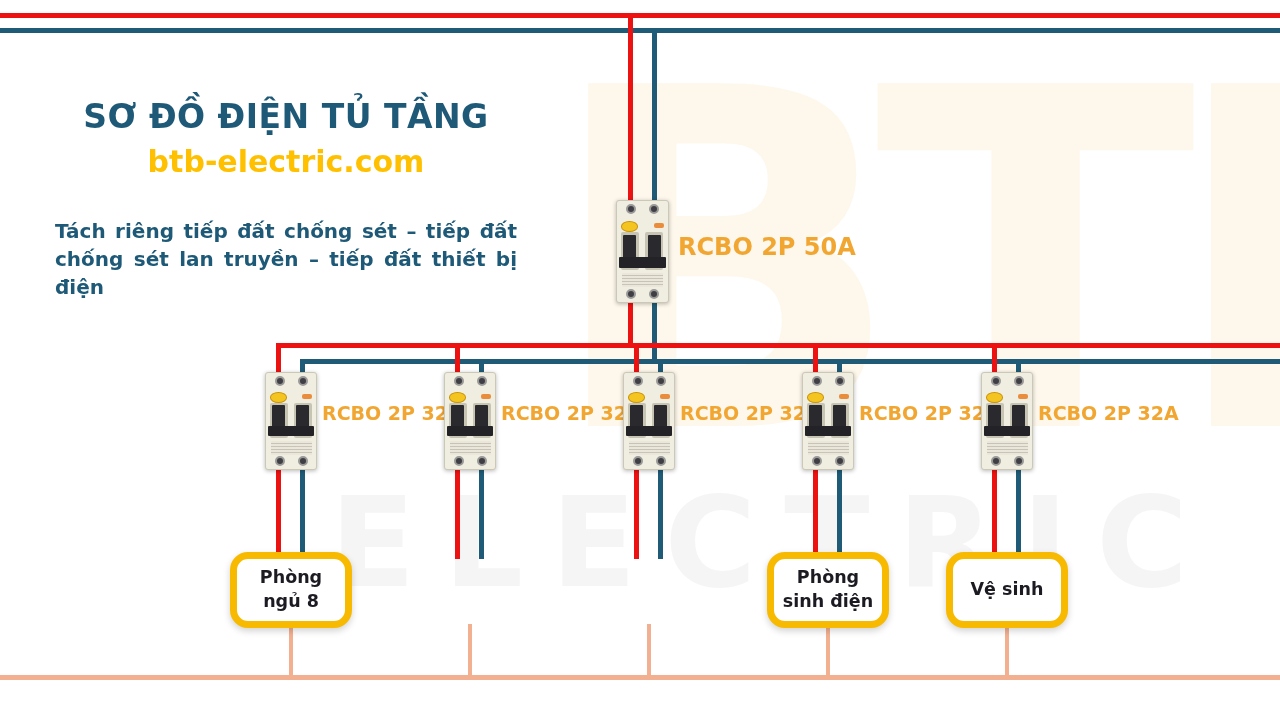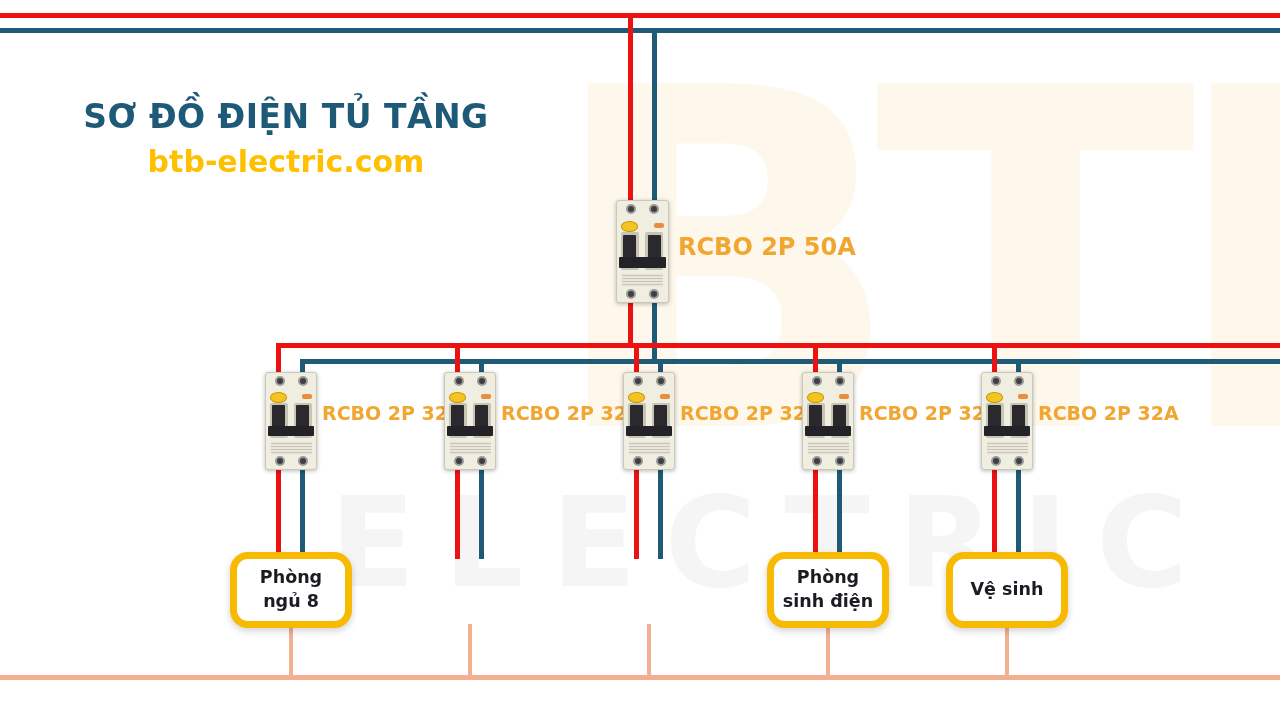--- a/index.html
+++ b/index.html
@@ -94,20 +94,24 @@
 <body>
 
 <div id="stage">
 
   <div class="wm wm-btb">BTB</div>
   <div class="wm wm-electric">ELECTRIC</div>
 
   <div class="header">
     <div class="title">SƠ ĐỒ ĐIỆN TỦ TẦNG</div>
     <div class="website">btb-electric.com</div>
+    <div class="note">
+      <div class="note-line">Tách riêng tiếp đất chống sét – tiếp đất</div>
+      <div class="note-line">chống sét lan truyền – tiếp đất thiết bị điện</div>
+    </div>
   </div>
 
   <div class="wire h red" style="left:0; top:13px; width:1280px;"></div>
   <div class="wire h teal" style="left:0; top:28px; width:1280px;"></div>
 
   <div class="wire v red" style="left:628px; top:13px;  height:198px;"></div>
   <div class="wire v teal" style="left:652px; top:28px;  height:183px;"></div>
 
   <div class="wire v red" style="left:628px; top:292px; height:56px;"></div>
   <div class="wire v teal" style="left:652px; top:292px; height:72px;"></div>

